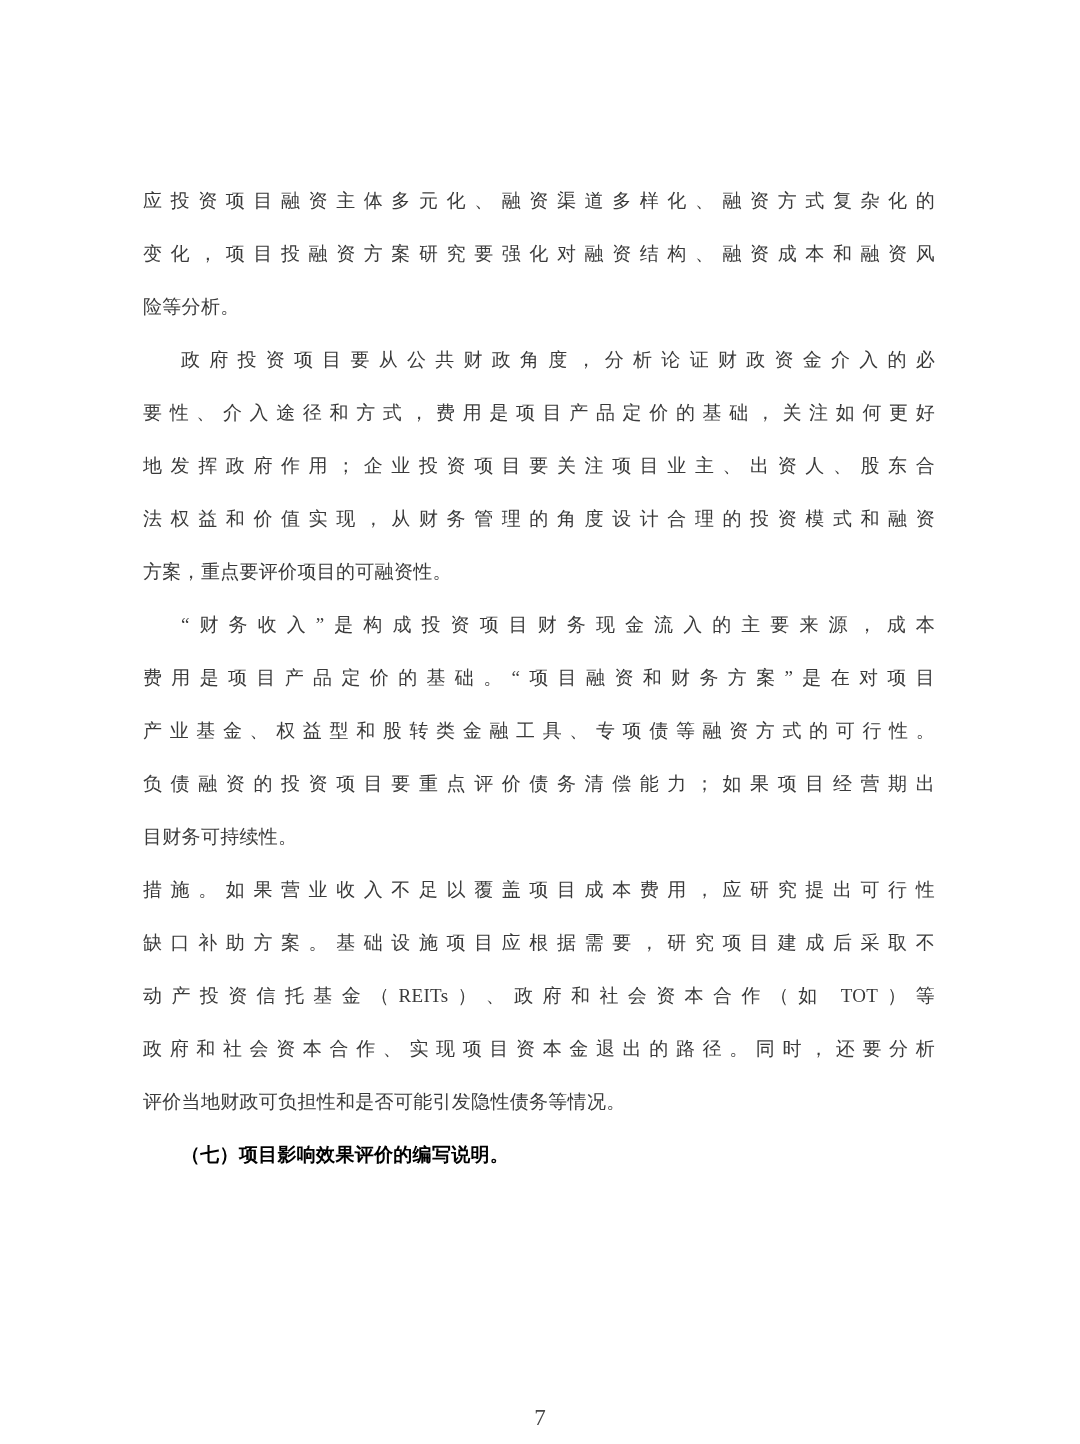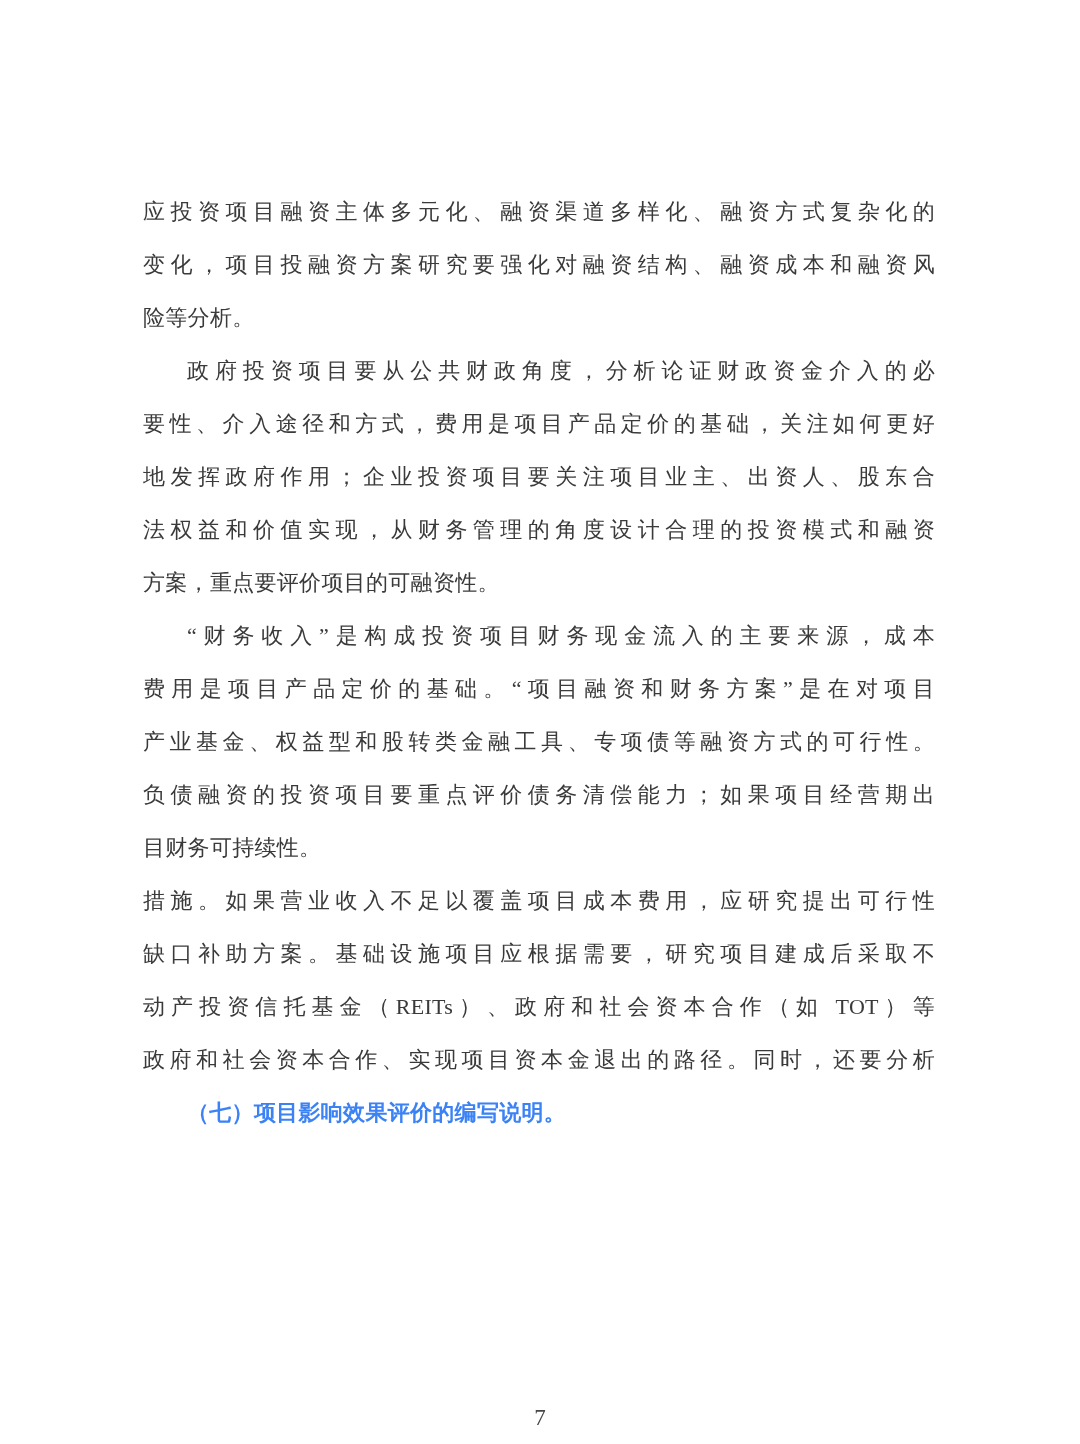--- a/index.html
+++ b/index.html
@@ -11,45 +11,45 @@
     position: relative;
     width: 1080px;
     height: 1444px;
     background: #ffffff;
     overflow: hidden;
     font-family: "Liberation Serif", "DejaVu Serif", serif;
   }
   .body-text {
     position: absolute;
     left: 143px;
-    top: 185px;
+    top: 174px;
     width: 792px;
     color: #3a3a3a;
-    font-size: 22px;
+    font-size: 19px;
   }
   .line {
     margin: 0;
     padding: 0;
     height: 53px;
     line-height: 53px;
     letter-spacing: 0.3px;
   }
   
   .j {
     text-align: justify;
     text-align-last: justify;
   }
   
   .ind {
     text-indent: 2em;
   }
   
   .hd {
     font-weight: bold;
-    color: #3b82f6;
+    color: #000000;
   }
   .page-number {
     position: absolute;
     left: 0;
     right: 0;
     top: 1398px;
     height: 40px;
     line-height: 40px;
     text-align: center;
     font-size: 23px;
@@ -76,19 +76,20 @@
     <p class="line ind j">“财务收入”是构成投资项目财务现金流入的主要来源，成本</p>
     <p class="line j">费用是项目产品定价的基础。“项目融资和财务方案”是在对项目</p>
     <p class="line j">产业基金、权益型和股转类金融工具、专项债等融资方式的可行性。</p>
     <p class="line j">负债融资的投资项目要重点评价债务清偿能力；如果项目经营期出</p>
     <p class="line">目财务可持续性。</p>
 
     <p class="line j">措施。如果营业收入不足以覆盖项目成本费用，应研究提出可行性</p>
     <p class="line j">缺口补助方案。基础设施项目应根据需要，研究项目建成后采取不</p>
     <p class="line j">动产投资信托基金（REITs）、政府和社会资本合作（如 TOT）等</p>
     <p class="line j">政府和社会资本合作、实现项目资本金退出的路径。同时，还要分析</p>
+    <p class="line">评价当地财政可负担性和是否可能引发隐性债务等情况。</p>
 
     <p class="line ind hd">（七）项目影响效果评价的编写说明。</p>
 
   </div>
 
   <div class="page-number">7</div>
 </div>
 
 </body></html>

